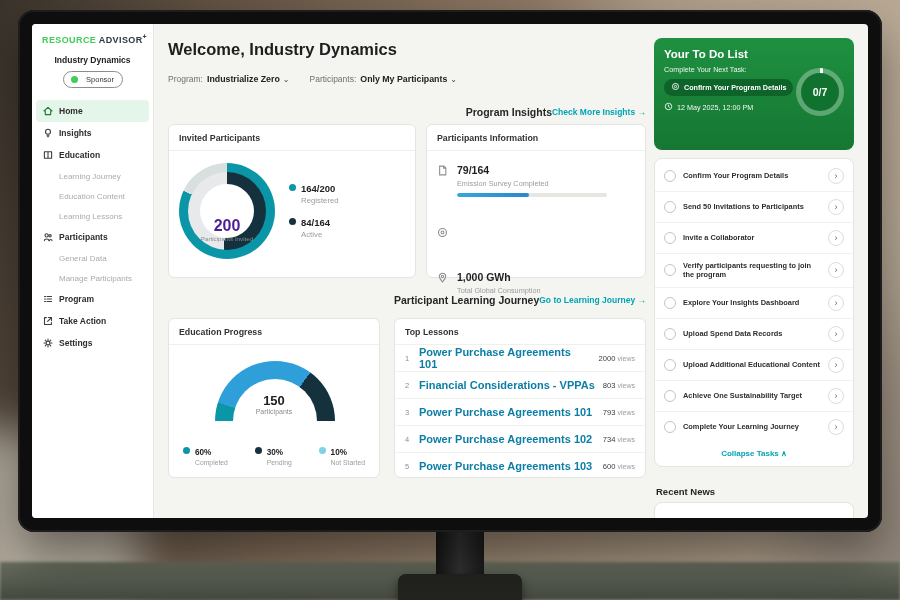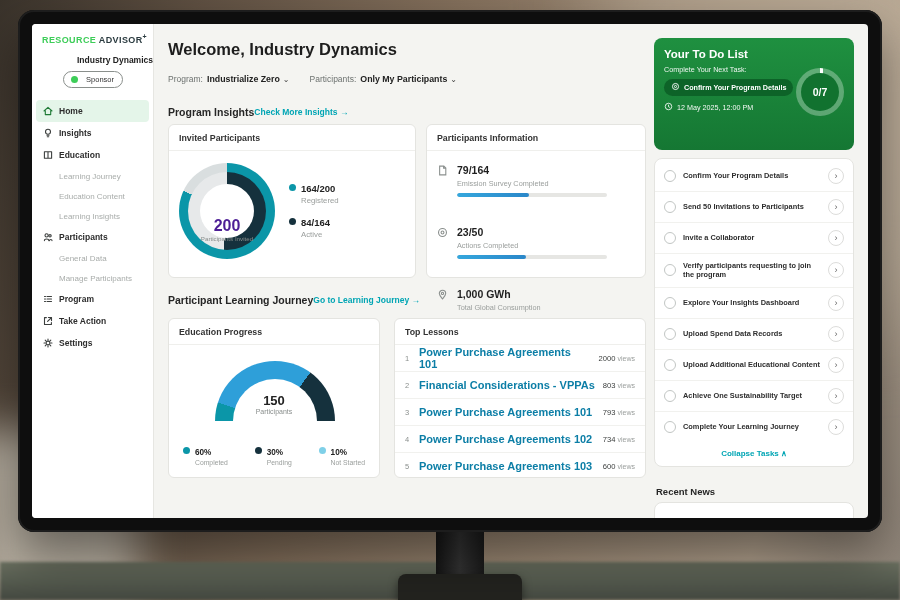--- a/index.html
+++ b/index.html
@@ -15,38 +15,38 @@
   .monitor{position:absolute;left:18px;top:10px;width:864px;height:522px;background:#0e0e0e;border-radius:16px;
     box-shadow:0 24px 50px rgba(0,0,0,.45), inset 0 0 0 2px #1d1d1d;padding:14px;box-sizing:border-box;}
   .screen{position:relative;width:836px;height:494px;background:#f4f4f1;border-radius:4px;overflow:hidden;}
 
   
   .sidebar{position:absolute;left:0;top:0;bottom:0;width:122px;background:#fff;border-right:1px solid #e6e6e2;box-sizing:border-box;}
   .logo{margin:9px 0 0 10px;font-size:9px;font-weight:bold;letter-spacing:.4px;}
   .logo .g{color:#3dcd58;}
   .logo .d{color:#2b3b40;}
   .logo sup{font-size:7px;}
-  .org{margin-top:10px;text-align:right;font-size:8.5px;font-weight:bold;color:#222;}
+  .org{margin-top:10px;text-align:center;font-size:8.5px;font-weight:bold;color:#222;}
   .sponsor{margin:6px auto 0;width:58px;height:15px;border:1px solid #8a8f8c;border-radius:9px;display:flex;align-items:center;justify-content:center;gap:3px;font-size:7.5px;color:#333;}
   .sponsor .dot{width:7px;height:7px;border-radius:50%;background:#3dcd58;display:inline-block;}
   .nav{margin-top:12px;}
   .nav-item{display:flex;align-items:center;gap:6px;height:22px;padding:0 8px 0 10px;font-size:8.5px;font-weight:bold;color:#2d2d2d;cursor:pointer;}
   .nav-item .nav-icon{width:11px;display:inline-flex;justify-content:center;}
   .nav-item.sub{height:20px;padding-left:27px;font-weight:normal;color:#a8acaa;font-size:8px;}
   .nav-item.active{background:#e4f5e9;border-radius:4px;margin:0 4px;padding-left:6px;}
   .nav-icon svg{stroke:#3c3f3e;fill:none;stroke-width:1.1;stroke-linecap:round;stroke-linejoin:round;}
   .nav-item.active .nav-icon svg{stroke:#1e7a35;}
 
   
   .main{position:absolute;left:136px;top:0;width:478px;height:494px;}
   .welcome{position:absolute;top:16px;left:0;font-size:16.5px;font-weight:bold;color:#1d1d1d;}
   .filters{position:absolute;top:50px;left:0;font-size:8.5px;color:#6d7270;display:flex;gap:20px;align-items:center;}
   .filters b{color:#222;font-size:8.8px;margin-left:4px;}
   .filters .chev{color:#444;font-size:8px;margin-left:3px;}
-  .sec-head{position:absolute;left:0;width:478px;display:flex;justify-content:flex-start;align-items:center;}
+  .sec-head{position:absolute;left:0;width:478px;display:flex;justify-content:flex-end;align-items:center;}
   .sec-head .sec-title{font-size:10.5px;font-weight:bold;color:#262626;}
   .teal-link{font-size:8.5px;font-weight:bold;color:#00a5b4;cursor:pointer;}
   .sec1{top:82px;} .sec2{top:270px;}
   .card{position:absolute;background:#fff;border:1px solid #e4e4e0;border-radius:6px;box-sizing:border-box;}
   .card-title{font-size:8.8px;font-weight:bold;color:#333;padding:8px 10px 7px;border-bottom:1px solid #efefec;}
 
   .card-invited{top:100px;left:0;width:248px;height:154px;}
   .donut-wrap{display:flex;align-items:center;gap:14px;padding:12px 10px;}
   .donut{position:relative;width:96px;height:96px;}
   .ring-outer{position:absolute;inset:0;border-radius:50%;background:conic-gradient(#0b96a8 0 295deg,#d9dedf 295deg 360deg);}
@@ -160,21 +160,21 @@
               </span>
             <span>Education</span>
           </div>
           <div class="nav-item sub">
             <span>Learning Journey</span>
           </div>
           <div class="nav-item sub">
             <span>Education Content</span>
           </div>
           <div class="nav-item sub">
-            <span>Learning Insights</span>
+            <span>Learning Lessons</span>
           </div>
           <div class="nav-item">
             <span class="nav-icon">
                 <svg width="10" height="10" viewBox="0 0 10 10">
                   <circle cx="3.6" cy="3.4" r="1.6"></circle>
                   <circle cx="7" cy="3.8" r="1.2"></circle>
                   <path d="M1.4 8.6 C1.4 6.4 5.8 6.4 5.8 8.6 M6.4 8.6 C6.6 7.1 9 7.1 9 8.6"></path>
                 </svg>
               </span>
             <span>Participants</span>
@@ -266,27 +266,20 @@
               <div class="pbar">
                   <div class="fill" style="width:48%"></div>
                 </div>
             </span>
           </div>
           <div class="info-row">
             <span class="info-icon"><svg width="11" height="11" viewBox="0 0 10 10">
                   <circle cx="5" cy="5" r="3.6"></circle>
                   <circle cx="5" cy="5" r="1.3"></circle>
                 </svg></span>
-            <span>
-              <span class="info-val">23/50</span>
-              <div class="info-label">Actions Completed</div>
-              <div class="pbar">
-                  <div class="fill" style="width:46%"></div>
-                </div>
-            </span>
           </div>
           <div class="info-row">
             <span class="info-icon"><svg width="11" height="11" viewBox="0 0 10 10">
                   <path d="M5 9 C3.2 6.8 2.1 5.6 2.1 4.1 a2.9 2.9 0 1 1 5.8 0 C7.9 5.6 6.8 6.8 5 9 Z"></path>
                   <circle cx="5" cy="4" r="1"></circle>
                 </svg></span>
             <span>
               <span class="info-val">1,000 GWh</span>
               <div class="info-label">Total Global Consumption</div>
             </span>

